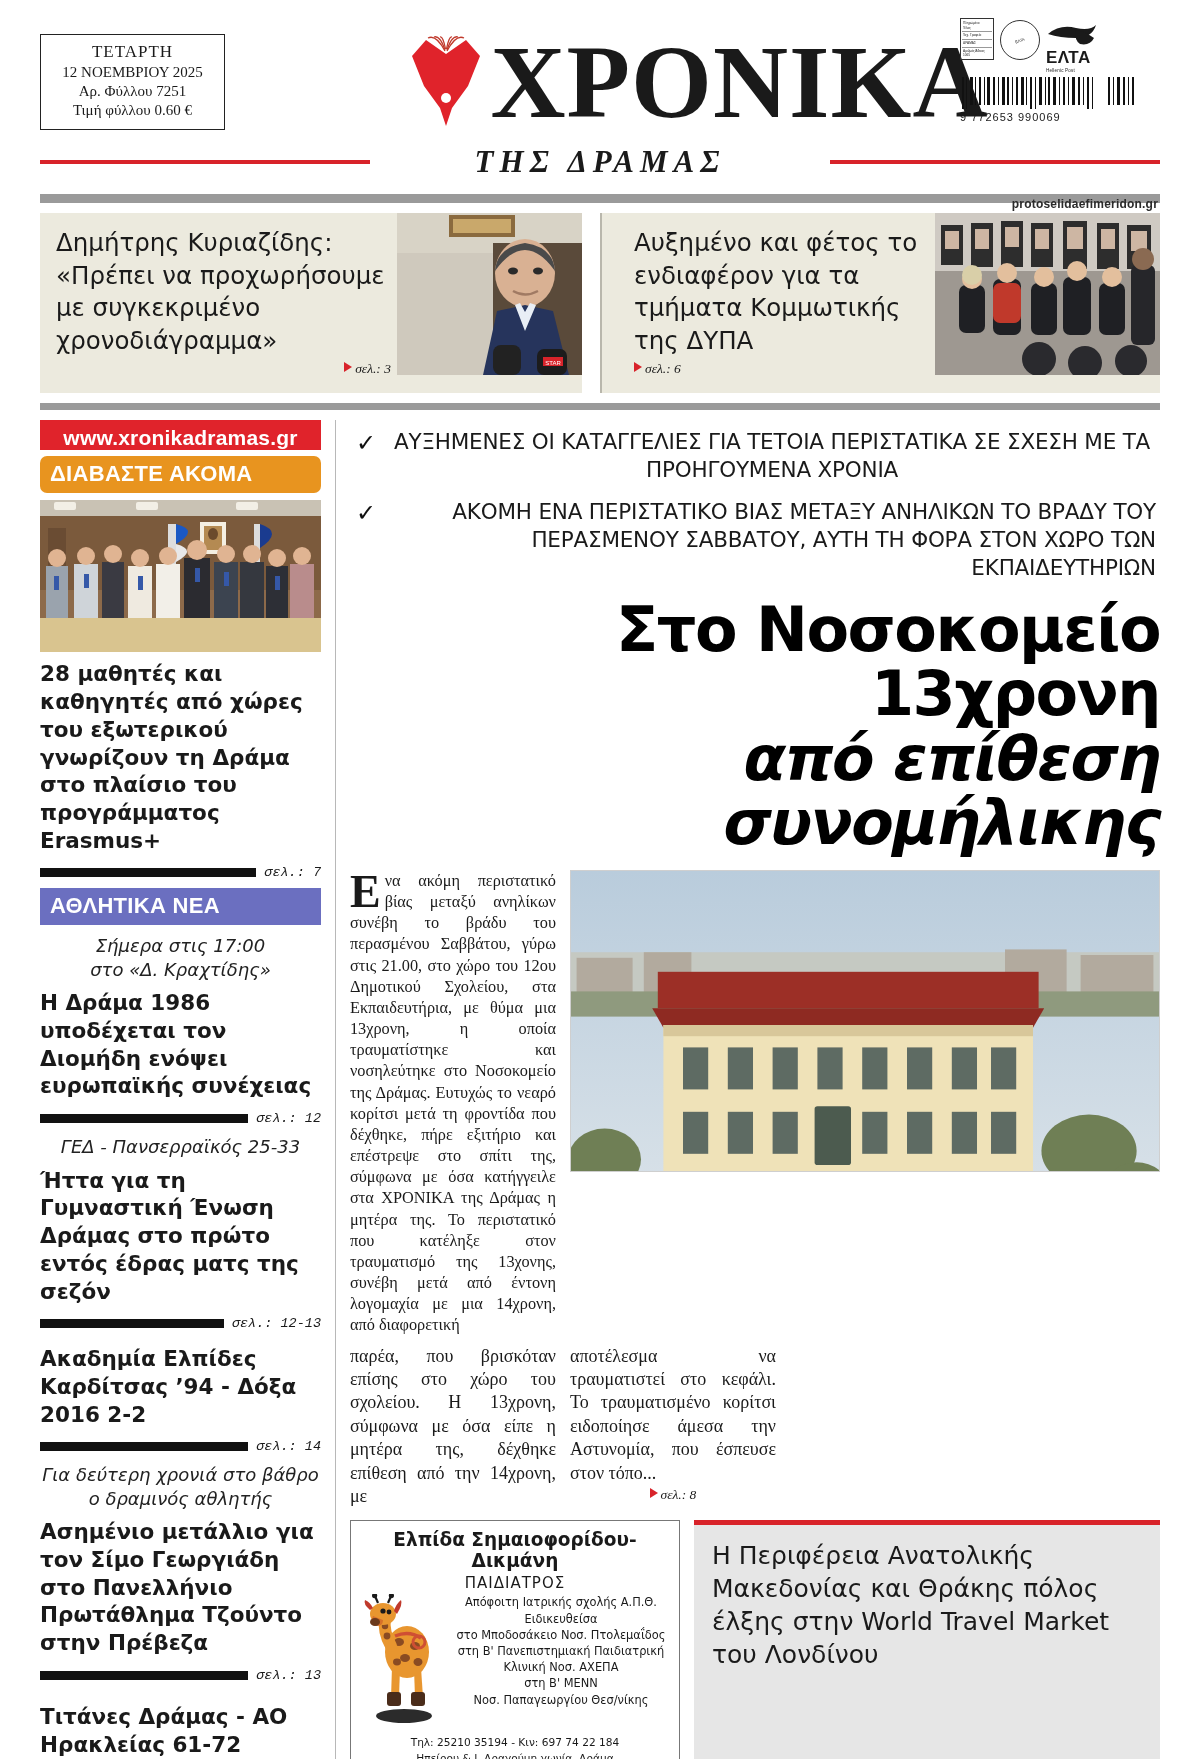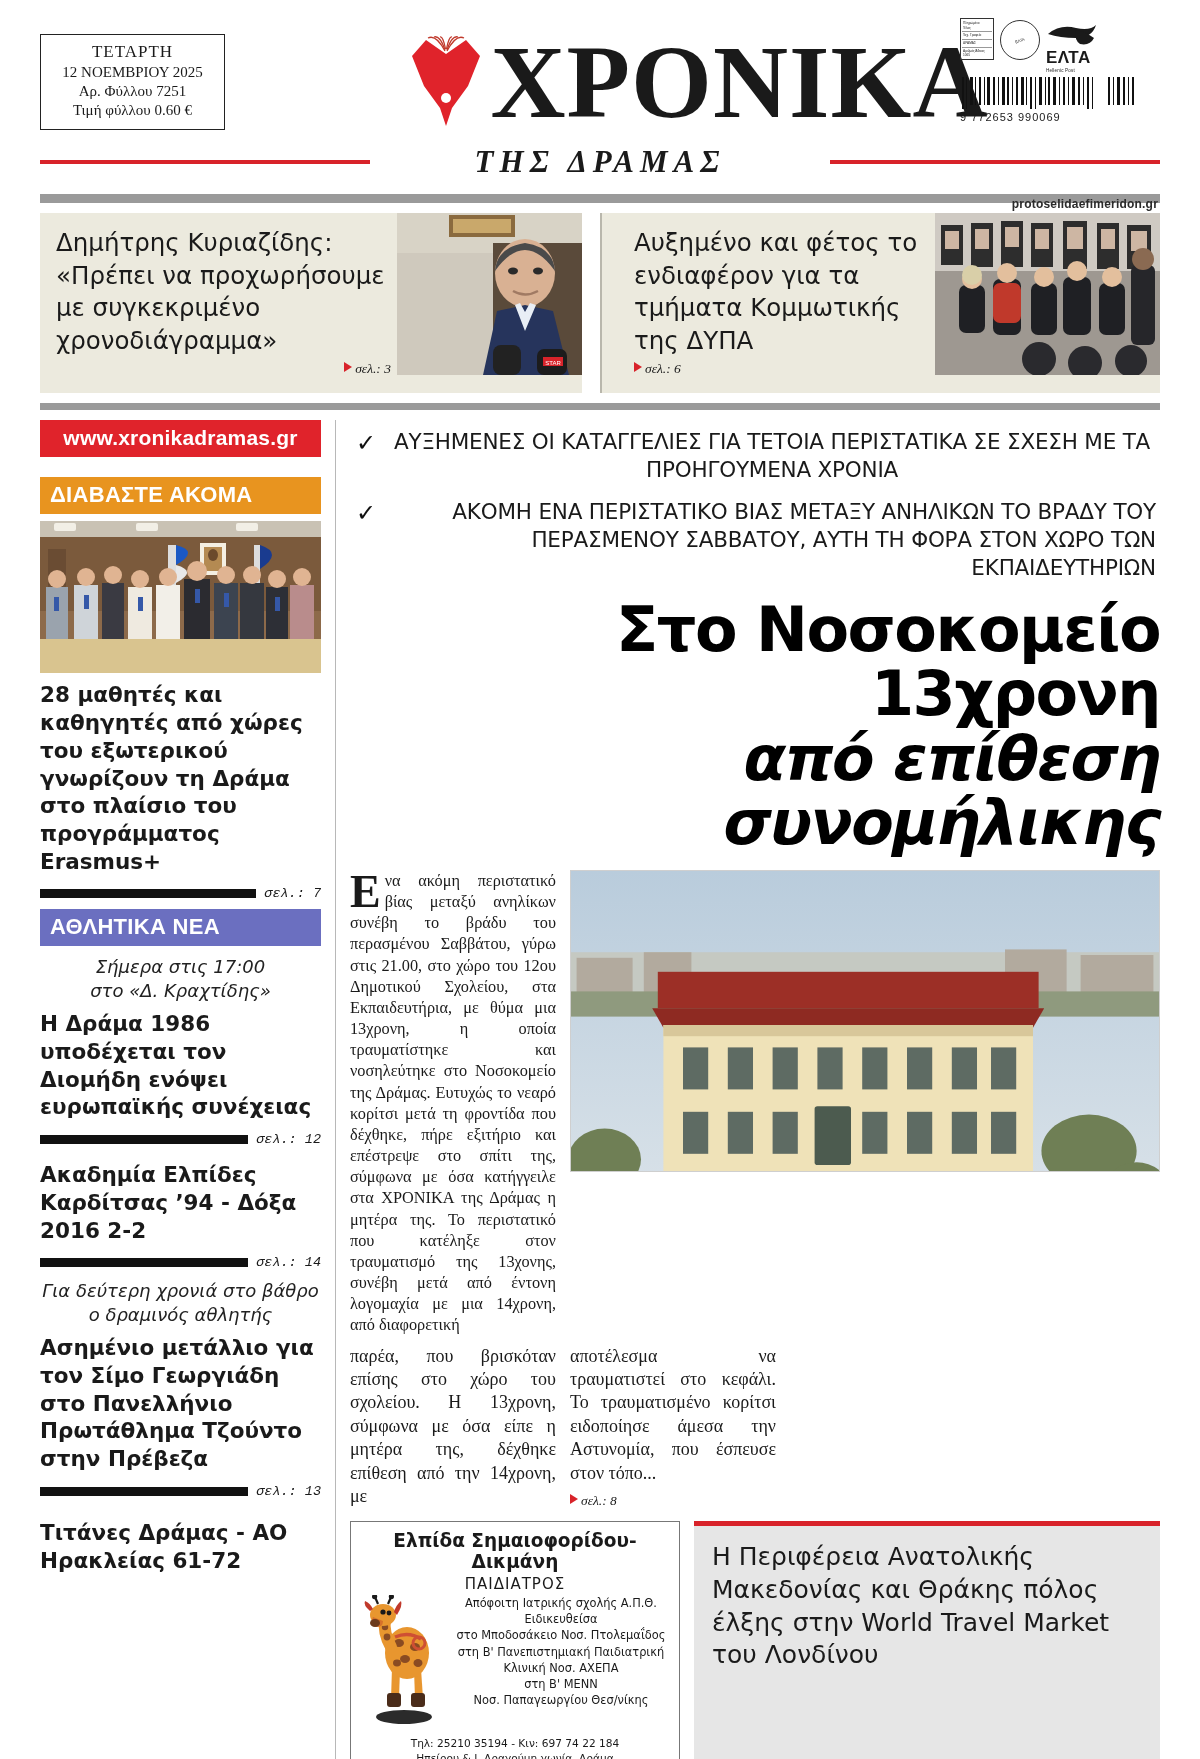--- a/index.html
+++ b/index.html
@@ -73,23 +73,23 @@
   .pageref { font-family:"Liberation Serif", serif; font-style:italic; font-size:13.5px; white-space:nowrap; }
   .tri { display:inline-block; width:0;height:0; border-left:8px solid #d8232a; border-top:5px solid transparent; border-bottom:5px solid transparent; vertical-align:1px; margin-right:3px;}
   .watermark { position:absolute; right:2px; top:-16px; font-family:Liberation Sans, sans-serif; font-weight:bold; font-size:12px; color:#2b2b2b; letter-spacing:0.2px; }
 
   
   .body-grid { display:flex; margin-top:10px; }
   .sidebar { width:281px; flex:0 0 281px; }
   .vrule { width:2px; background:#b8b8b8; margin:0 14px; align-self:stretch; }
   .main { flex:1 1 auto; }
 
-  .urlbar { background:#e0232b; color:#fff; text-align:center; font-weight:bold; font-size:21px; padding:6px 0 7px; letter-spacing:0.2px; }
+  .urlbar { background:#e0232b; color:#fff; text-align:center; font-weight:bold; font-size:21px; padding:6px 0 0; letter-spacing:0.2px; }
   .secbar { color:#fff; font-weight:bold; font-size:22px; padding:5px 0 6px 10px; letter-spacing:0.3px; }
-  .secbar.orange { background:#e8941f; margin-top:20px; }
+  .secbar.orange { background:#e8941f; margin-top:6px;border-radius:7px; }
   .secbar.purple { background:#6b6fc0; margin-top:8px; }
 
   .side-photo { width:100%; height:152px; margin-top:7px; overflow:hidden; position:relative; }
   .side-head { font-weight:bold; font-size:21.5px; line-height:1.29; margin-top:8px; font-family:"DejaVu Sans", sans-serif;}
   .side-kicker { font-family:"DejaVu Sans", sans-serif; font-style:italic; font-size:18px; line-height:1.3; margin-top:9px; color:#222;text-align:center;}
   .side-sep { display:flex; align-items:center; gap:8px; margin:11px 0 0 0; }
   .side-sep .bar { height:9px; background:#111; flex:1 1 auto; }
   .side-sep .pg { font-family:Liberation Mono, monospace; font-style:italic; font-size:13.5px; white-space:nowrap; }
 
   
@@ -115,21 +115,21 @@
   .col-narrow p {
     margin:0; font-family:"Liberation Serif", serif; font-size:16.3px; line-height:1.30;
     text-align:justify; hyphens:auto;
   }
   .dropcap { float:left; font-family:"Liberation Serif", serif; font-weight:bold; font-size:46px; line-height:0.82; margin:3px 4px 0 0; }
   .art-photo { flex:1 1 auto; height:302px; overflow:hidden; position:relative; border:1px solid #cfcfcf;}
 
   .lower-cols { display:flex; gap:14px; margin-top:9px; }
   .lower-cols .lc { width:206px; flex:0 0 206px; }
   .lower-cols p { margin:0; font-family:"Liberation Serif", serif; font-size:18px; line-height:1.30; text-align:justify; }
-  .lc-ref { text-align:left; margin-top:6px; }
+  .lc-ref { text-align:center; }
 
   
   .bottom { display:flex; gap:14px; margin-top:12px; }
   .ad { flex:0 0 330px; border:1px solid #777; padding:8px 10px 10px; text-align:center; background:#fff; }
   .ad .adname { font-weight:bold; font-size:18.5px; font-family:"DejaVu Sans", sans-serif; }
   .ad .adrole { font-size:15px; letter-spacing:1px; margin-top:3px; font-family:"DejaVu Sans", sans-serif;}
   .ad-body { display:flex; gap:6px; margin-top:2px; align-items:flex-start;}
   .giraffe { width:86px; flex:0 0 86px; }
   .ad-lines { flex:1 1 auto; font-size:11.4px; line-height:1.42; font-family:"DejaVu Sans", sans-serif; text-align:center;}
   .ad-foot { font-size:10.6px; line-height:1.45; margin-top:7px; font-family:"DejaVu Sans", sans-serif; }
@@ -410,20 +410,28 @@
       <div>
         <div class="side-kicker" style="white-space:pre-line">Σήμερα στις 17:00
 στο «Δ. Κραχτίδης»</div>
         <div class="side-head">Η Δράμα 1986 υποδέχεται τον Διομήδη ενόψει ευρωπαϊκής συνέχειας</div>
         <div class="side-sep">
           <span class="bar"></span>
           <span class="pg">σελ.: 12</span>
         </div>
       </div>
 
+      <div>
+        <div class="side-kicker" style="white-space:pre-line">ΓΕΔ - Πανσερραϊκός 25-33</div>
+        <div class="side-head">Ήττα για τη Γυμναστική Ένωση Δράμας στο πρώτο εντός έδρας ματς της σεζόν</div>
+        <div class="side-sep">
+          <span class="bar"></span>
+          <span class="pg">σελ.: 12-13</span>
+        </div>
+      </div>
 
       <div>
         <div class="side-head" style="margin-top:14px">Ακαδημία Ελπίδες Καρδίτσας ’94 - Δόξα 2016 2-2</div>
         <div class="side-sep">
           <span class="bar"></span>
           <span class="pg">σελ.: 14</span>
         </div>
       </div>
 
       <div>

